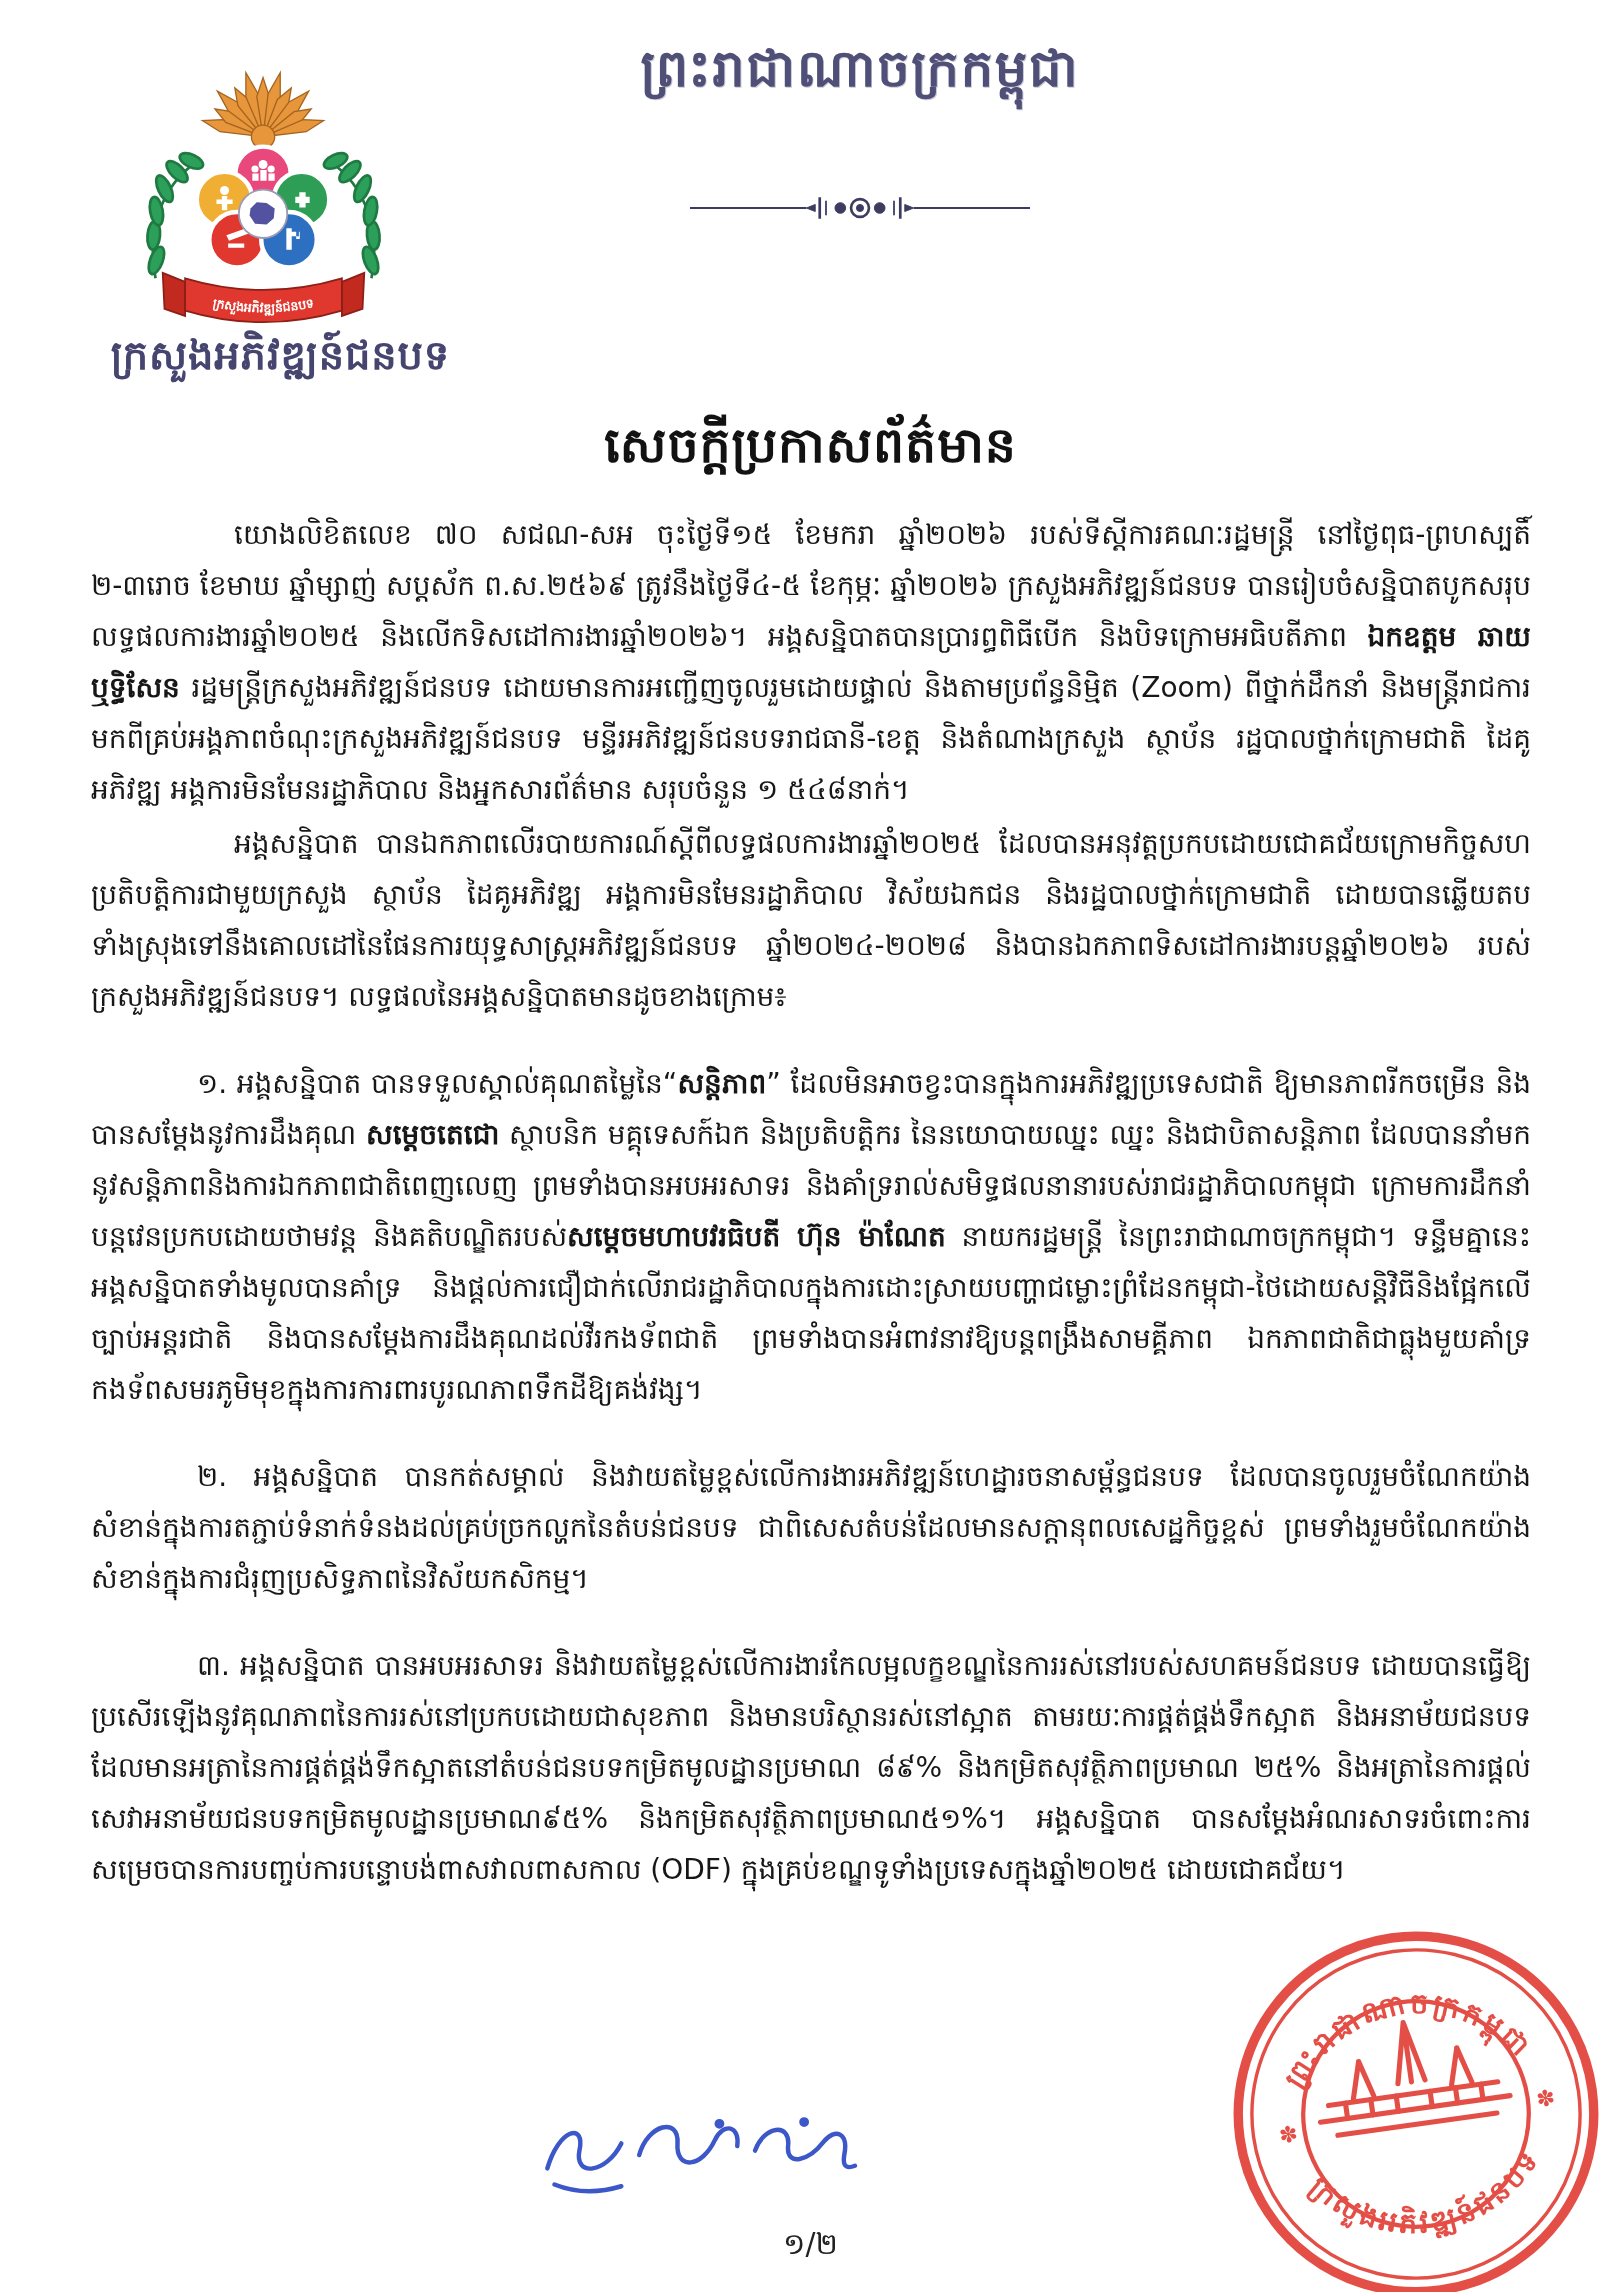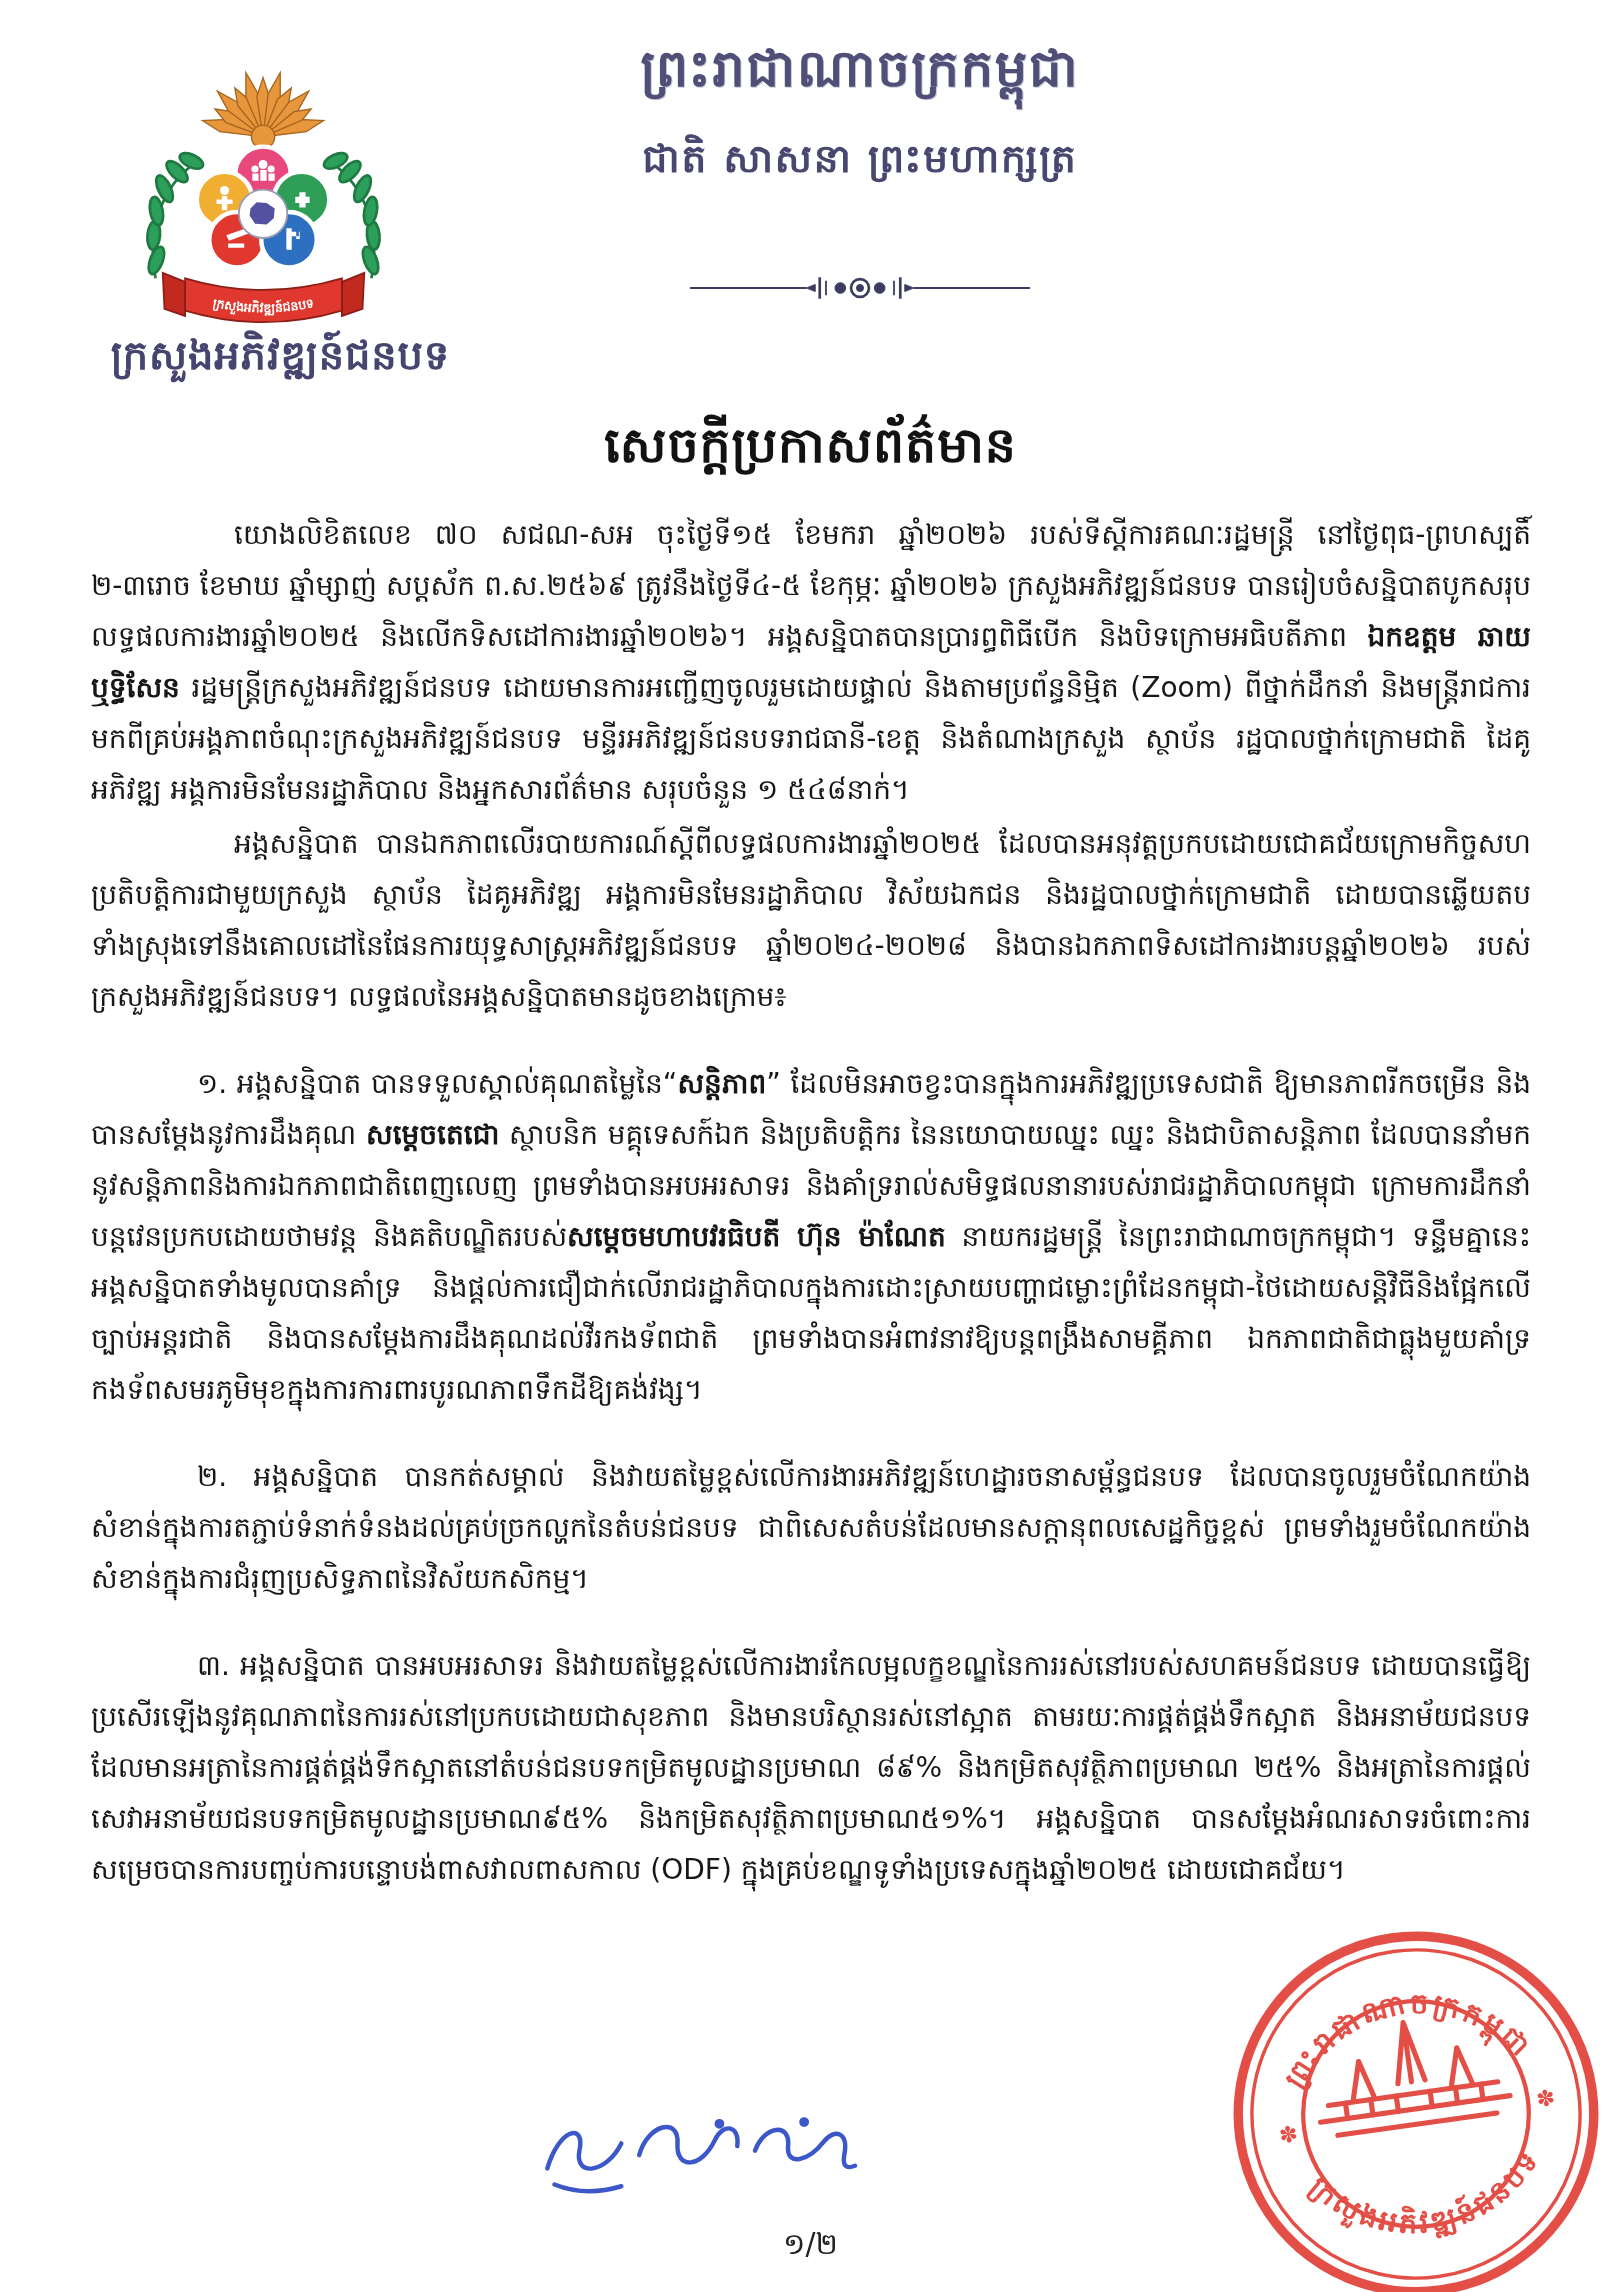--- a/index.html
+++ b/index.html
@@ -132,21 +132,20 @@
       </defs>
     <text font-size="14" fill="#ffffff" font-weight="bold">
       <textPath href="#ribbonArc" startOffset="50%" text-anchor="middle">ក្រសួងអភិវឌ្ឍន៍ជនបទ</textPath>
     </text>
   </svg>
 
   <div class="ministry-name">ក្រសួងអភិវឌ្ឍន៍ជនបទ</div>
 
   <div class="header-center">
     <div class="kingdom-title">ព្រះរាជាណាចក្រកម្ពុជា</div>
-    <div class="motto">ជាតិ សាសនា ព្រះមហាក្សត្រ</div>
     <svg class="divider" viewBox="0 0 400 40" xmlns="http://www.w3.org/2000/svg">
       <g stroke="#3c3c60" fill="#3c3c60">
         <line x1="10" y1="20" x2="140" y2="20" stroke-width="2"></line>
         <line x1="260" y1="20" x2="390" y2="20" stroke-width="2"></line>
         <path d="M140 20 l10 -4 v8 z"></path>
           <path d="M260 20 l-10 -4 v8 z"></path>
         <line x1="155" y1="8" x2="155" y2="32" stroke-width="3"></line>
         <line x1="162" y1="12" x2="162" y2="28" stroke-width="2"></line>
         <line x1="245" y1="8" x2="245" y2="32" stroke-width="3"></line>
         <line x1="238" y1="12" x2="238" y2="28" stroke-width="2"></line>

